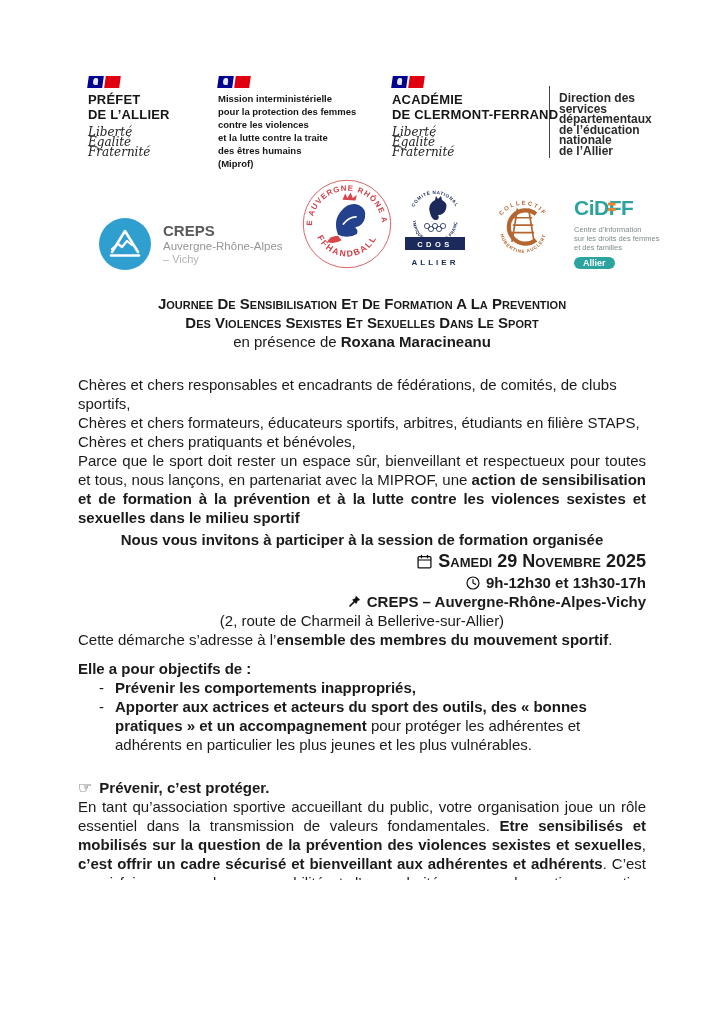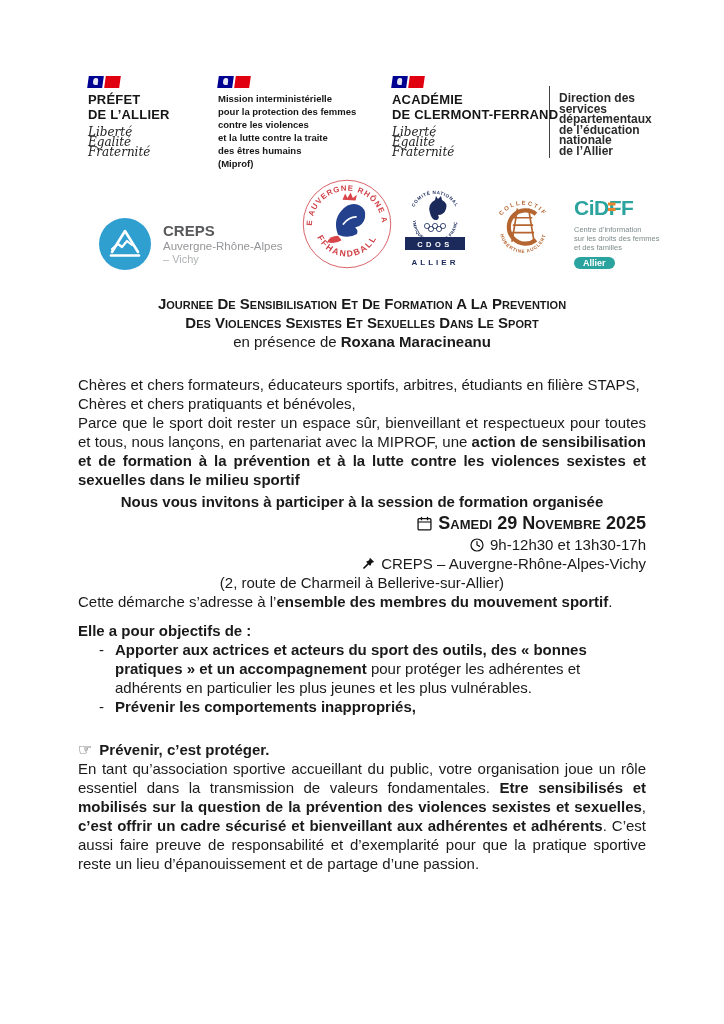--- a/index.html
+++ b/index.html
@@ -38,21 +38,21 @@
   .content p{margin:0;}
   .bold{font-weight:700;}
   .sc{font-variant:small-caps;}
   .objet{font-weight:700;}
   .title-block{margin-top:11px;text-align:center;}
   .greet{margin-top:24px;}
   .para-launch{margin-top:8px;text-align:justify;}
   .invite{margin-top:3px;text-align:center;}
   .inv-line{display:flex;justify-content:flex-end;align-items:center;gap:6px;}
   .inv-date{font-size:18px;line-height:24px;font-weight:700;}
-  .inv-bold{font-weight:400;}
+  .inv-bold{font-weight:700;}
   .icon-svg{flex:0 0 auto;}
   .audience{margin-top:7px;}
   .objectifs{margin-top:10px;}
   .objectifs ul{margin:0;padding:0;list-style:none;}
   .objectifs li{position:relative;padding-left:37px;}
   .objectifs li::before{content:"-";position:absolute;left:21px;top:0;}
   .section{margin-top:24px;}
   .section.second{margin-top:19px;}
   .sec-head{display:flex;align-items:baseline;gap:7px;}
   .hand{font-family:"DejaVu Sans",sans-serif;font-size:16px;line-height:19px;color:#222;}
@@ -213,20 +213,21 @@
   <main class="content">
 
 
     <div class="title-block">
       <div class="bold sc">Journee De Sensibilisation Et De Formation A La Prevention</div>
       <div class="bold sc">Des Violences Sexistes Et Sexuelles Dans Le Sport</div>
       <div><span>en présence de </span><b>Roxana Maracineanu</b></div>
     </div>
 
     <div class="greet">
+      <div>Chères et chers responsables et encadrants de fédérations, de comités, de clubs sportifs,</div>
       <div>Chères et chers formateurs, éducateurs sportifs, arbitres, étudiants en filière STAPS,</div>
       <div>Chères et chers pratiquants et bénévoles,</div>
     </div>
 
     <p class="para-launch"><span>Parce que le sport doit rester un espace sûr, bienveillant et respectueux pour toutes et tous, nous lançons, en partenariat avec la MIPROF, une </span><b>action de sensibilisation et de formation à la prévention et à la lutte contre les violences sexistes et sexuelles dans le milieu sportif</b></p>
 
     <div class="invite">
       <div class="bold">Nous vous invitons à participer à la session de formation organisée</div>
       <div class="inv-line inv-date sc">
         <svg class="icon-svg" width="15" height="15" viewBox="0 0 14 14">
@@ -252,24 +253,24 @@
       </div>
       <div>(2, route de Charmeil à Bellerive-sur-Allier)</div>
     </div>
 
     <p class="audience"><span>Cette démarche s’adresse à l’</span><b>ensemble des membres du mouvement sportif</b><span>.</span></p>
 
     <div class="objectifs">
       <div class="bold">Elle a pour objectifs de :</div>
       <ul>
         <li>
-            <div><b>Apporter aux actrices et acteurs du sport des outils, des « bonnes pratiques » et un accompagnement</b><span> pour protéger les adhérentes et adhérents en particulier les plus jeunes et les plus vulnérables.</span></div>
+            <div><b>Prévenir les comportements inappropriés,</b></div>
           </li>
         <li>
-            <div><b>Prévenir les comportements inappropriés,</b></div>
+            <div><b>Apporter aux actrices et acteurs du sport des outils, des « bonnes pratiques » et un accompagnement</b><span> pour protéger les adhérentes et adhérents en particulier les plus jeunes et les plus vulnérables.</span></div>
           </li>
       </ul>
     </div>
 
     <div class="section">
       <div class="sec-head">
         <span class="hand">☞</span>
         <span class="sec-title">Prévenir, c’est protéger.</span>
       </div>
       <p class="sec-body"><span>En tant qu’association sportive accueillant du public, votre organisation joue un rôle essentiel dans la transmission de valeurs fondamentales. </span><b>Etre sensibilisés et mobilisés sur la question de la prévention des violences sexistes et sexuelles</b><span>, </span><b>c’est offrir un cadre sécurisé et bienveillant aux adhérentes et adhérents</b><span>. C’est aussi faire preuve de responsabilité et d’exemplarité pour que la pratique sportive reste un lieu d’épanouissement et de partage d’une passion.</span></p>

